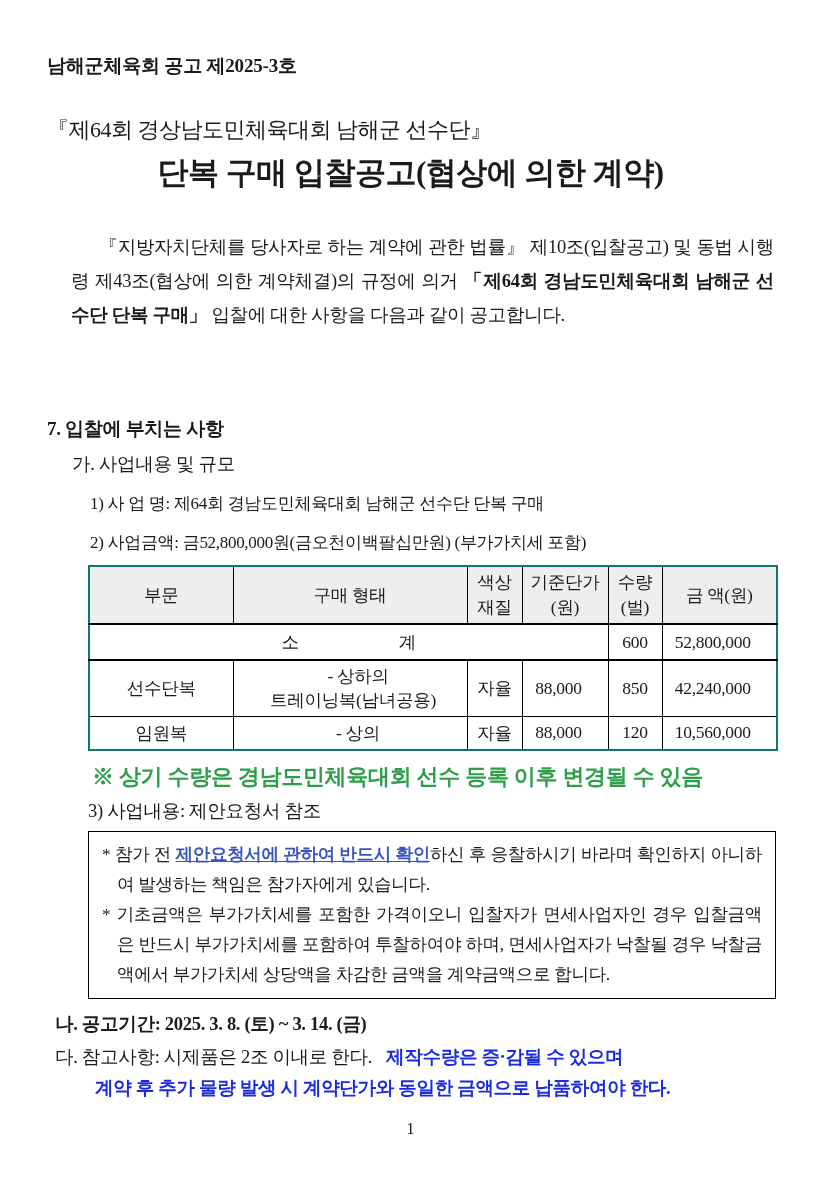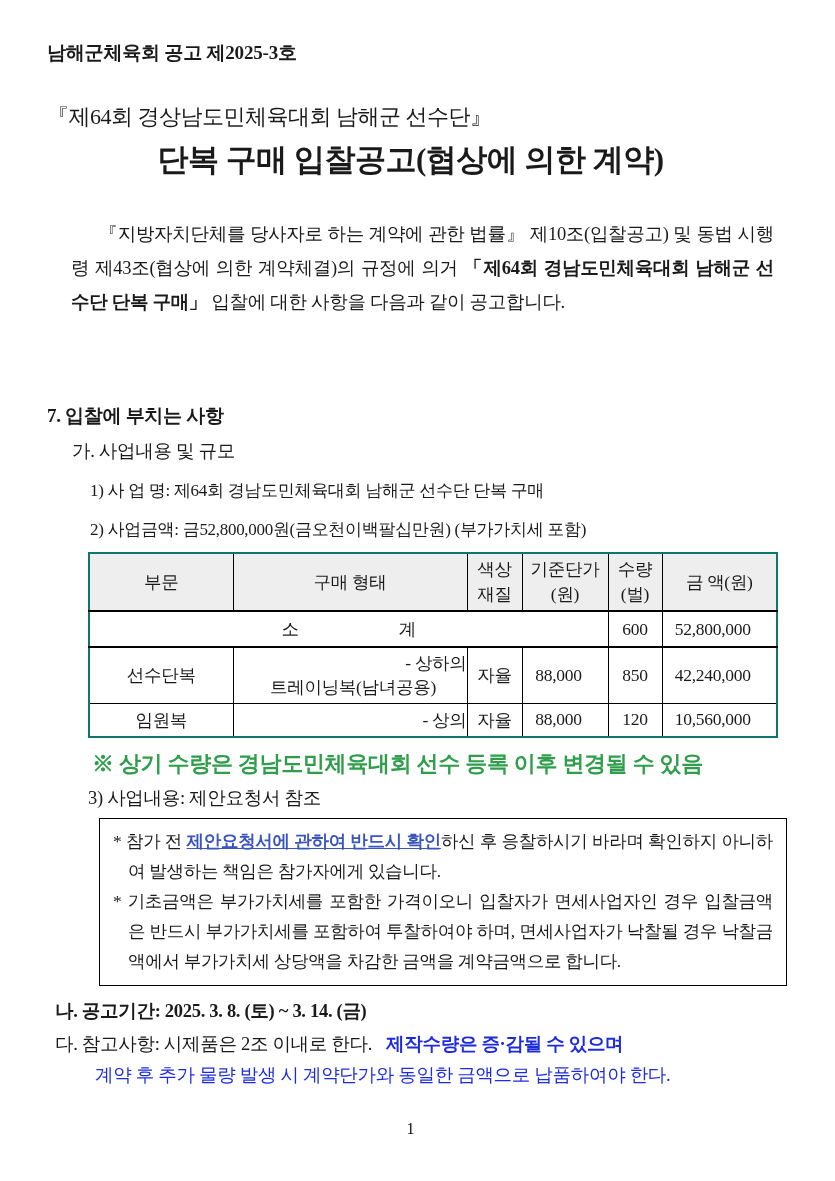--- a/index.html
+++ b/index.html
@@ -13,21 +13,21 @@
   html,body{background:#ffffff;}
   body{
     width:835px;height:1181px;
     font-family:"Liberation Serif","DejaVu Serif",serif;
     color:#1a1a1a;
     position:relative;
     overflow:hidden;
   }
   .page{
     width:821px;height:1181px;
-    padding:40px 47px 0 47px;
+    padding:53px 47px 0 47px;
     position:relative;
   }
   .doc-number{
     font-size:19px;font-weight:bold;letter-spacing:-0.2px;
   }
   .title-sub{
     margin-top:36px;text-align:left;
     font-size:22px;letter-spacing:-0.5px;
   }
   .title-main{
@@ -63,33 +63,33 @@
     background:var(--table-header-bg);
     font-weight:normal;
     height:58px;
     white-space:pre-line;
     line-height:25px;
     border-bottom:2px solid #000;
   }
   tr.sum-row td{height:36px;border-bottom:2px solid #000;}
   .sum-label{display:flex;justify-content:center;gap:100px;}
   td.cell-type{text-align:left;}
-  td.cell-type .t1{padding-left:16px;text-align:right;}
+  td.cell-type .t1{padding-left:16px;}
   td.cell-type .t2{padding-left:6px;}
   td.num-right{text-align:right;padding-right:13px;}
   tr.data-row-1 td{height:56px;}
   tr.data-row-2 td{height:34px;}
   .note-green{
     margin-top:11px;margin-left:45px;
     font-size:22px;font-weight:bold;color:var(--green);
     letter-spacing:-0.3px;
   }
   .item3{margin-top:6px;margin-left:41px;font-size:18.5px;letter-spacing:-0.3px;}
   .notice-box{
-    margin-top:8px;margin-left:52px;
+    margin-top:8px;margin-left:41px;
     width:688px;
     border:1.5px solid #000;
     padding:7px 13px 9px 13px;
     font-size:17.5px;line-height:30px;
     letter-spacing:-0.3px;
   }
   .box-item{
     padding-left:15px;text-indent:-15px;
     text-align:justify;
   }
@@ -100,21 +100,21 @@
     margin-top:12px;margin-left:8px;
     font-size:18.5px;font-weight:bold;letter-spacing:-0.3px;
   }
   .footer-da{
     margin-top:8px;margin-left:8px;
     font-size:18.5px;letter-spacing:-0.3px;
   }
   .footer-da .blue{color:var(--blue-note);font-weight:bold;margin-left:14px;}
   .footer-da2{
     margin-top:6px;margin-left:48px;
-    font-size:18.5px;font-weight:normal;color:var(--blue-note);
+    font-size:18.5px;font-weight:bold;color:var(--blue-note);
     letter-spacing:-0.3px;
   }
   .page-number{
     position:absolute;left:0;right:0;bottom:43px;
     text-align:center;font-size:16px;color:#111;
   }
 </style>
 </head>
 <body>
 

